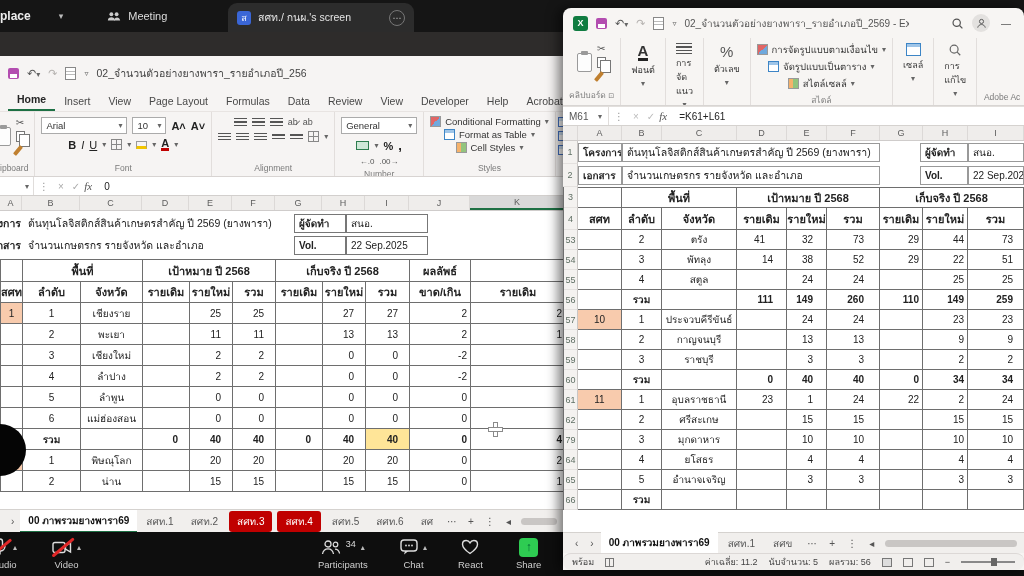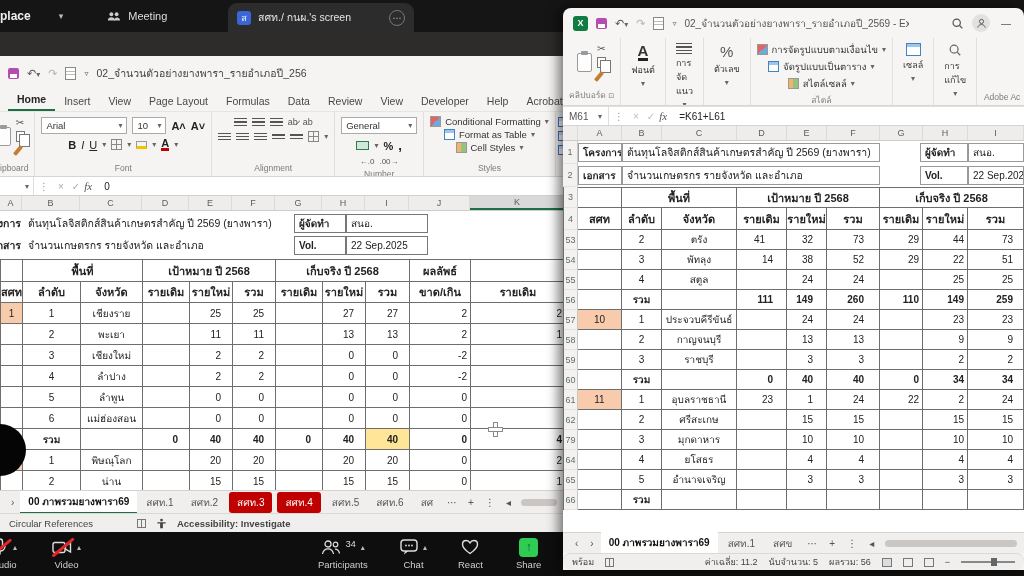--- a/index.html
+++ b/index.html
@@ -496,29 +496,20 @@
         <div class="stab red">สศท.4</div>
         <div class="stab">สศท.5</div>
         <div class="stab">สศท.6</div>
         <div class="stab">สศ</div>
         <div class="sbtn">⋯</div>
         <div class="sbtn">+</div>
         <div class="sbtn">⋮</div>
         <div class="sbtn">◂</div>
         <div class="hscroll"></div>
       </div>
-    <div class="statusbar">
-      <span>Circular References</span>
-      <span class="macro" style="margin-left:34px;"></span>
-      <svg width="11" height="11" viewBox="0 0 16 16">
-          <circle cx="8" cy="3" r="2" fill="#444"></circle>
-          <path d="M2 6h12v2H10v7H6V8H2z" fill="#444"></path>
-        </svg>
-      <b style="font-size:9.5px;">Accessibility: Investigate</b>
-    </div>
   </div>
 
   <div class="bubble"></div>
 
   <div class="rwin">
     <div class="rw-title">
       <span class="ic-xl">X</span>
       <span class="ic-save"></span>
       <span class="qat">↶<span class="dv">▾</span></span>
       <span class="qat gray">↷</span>

